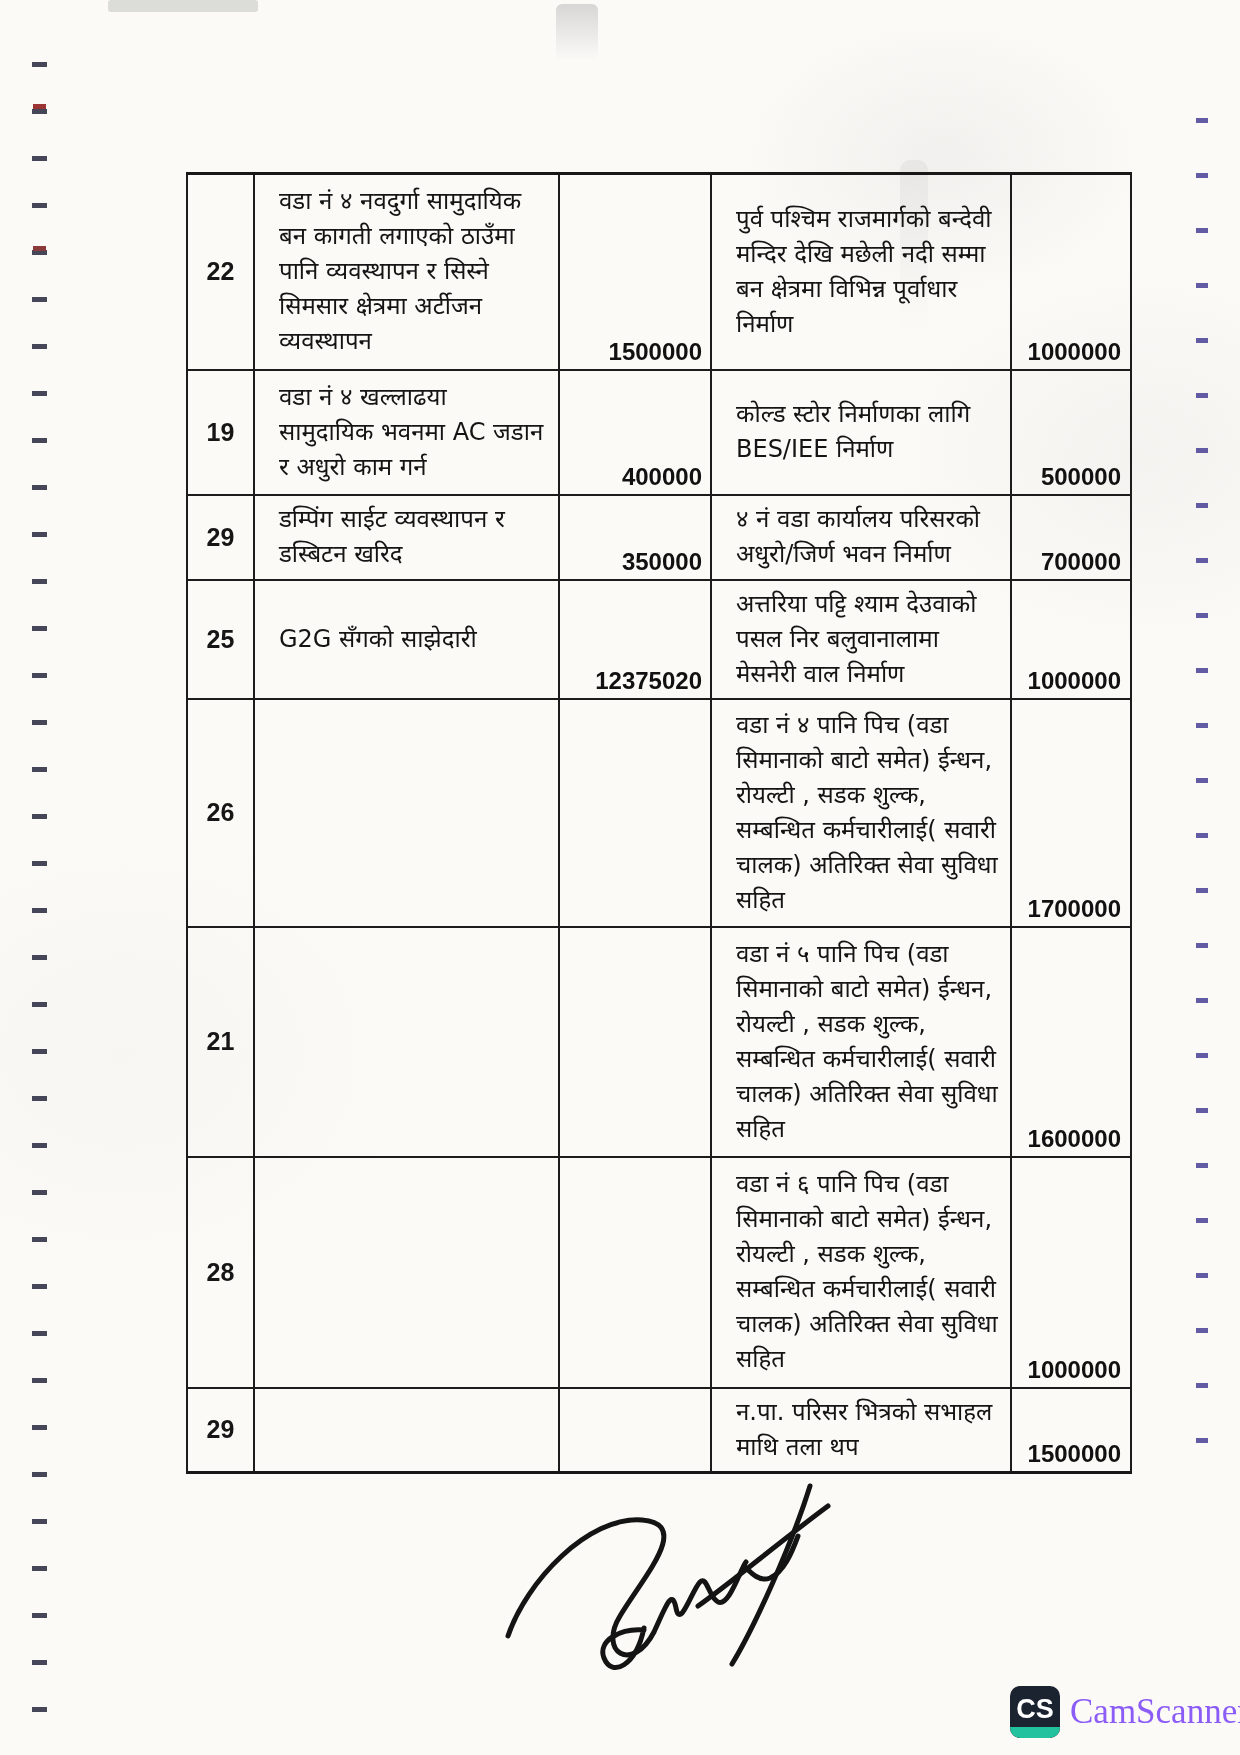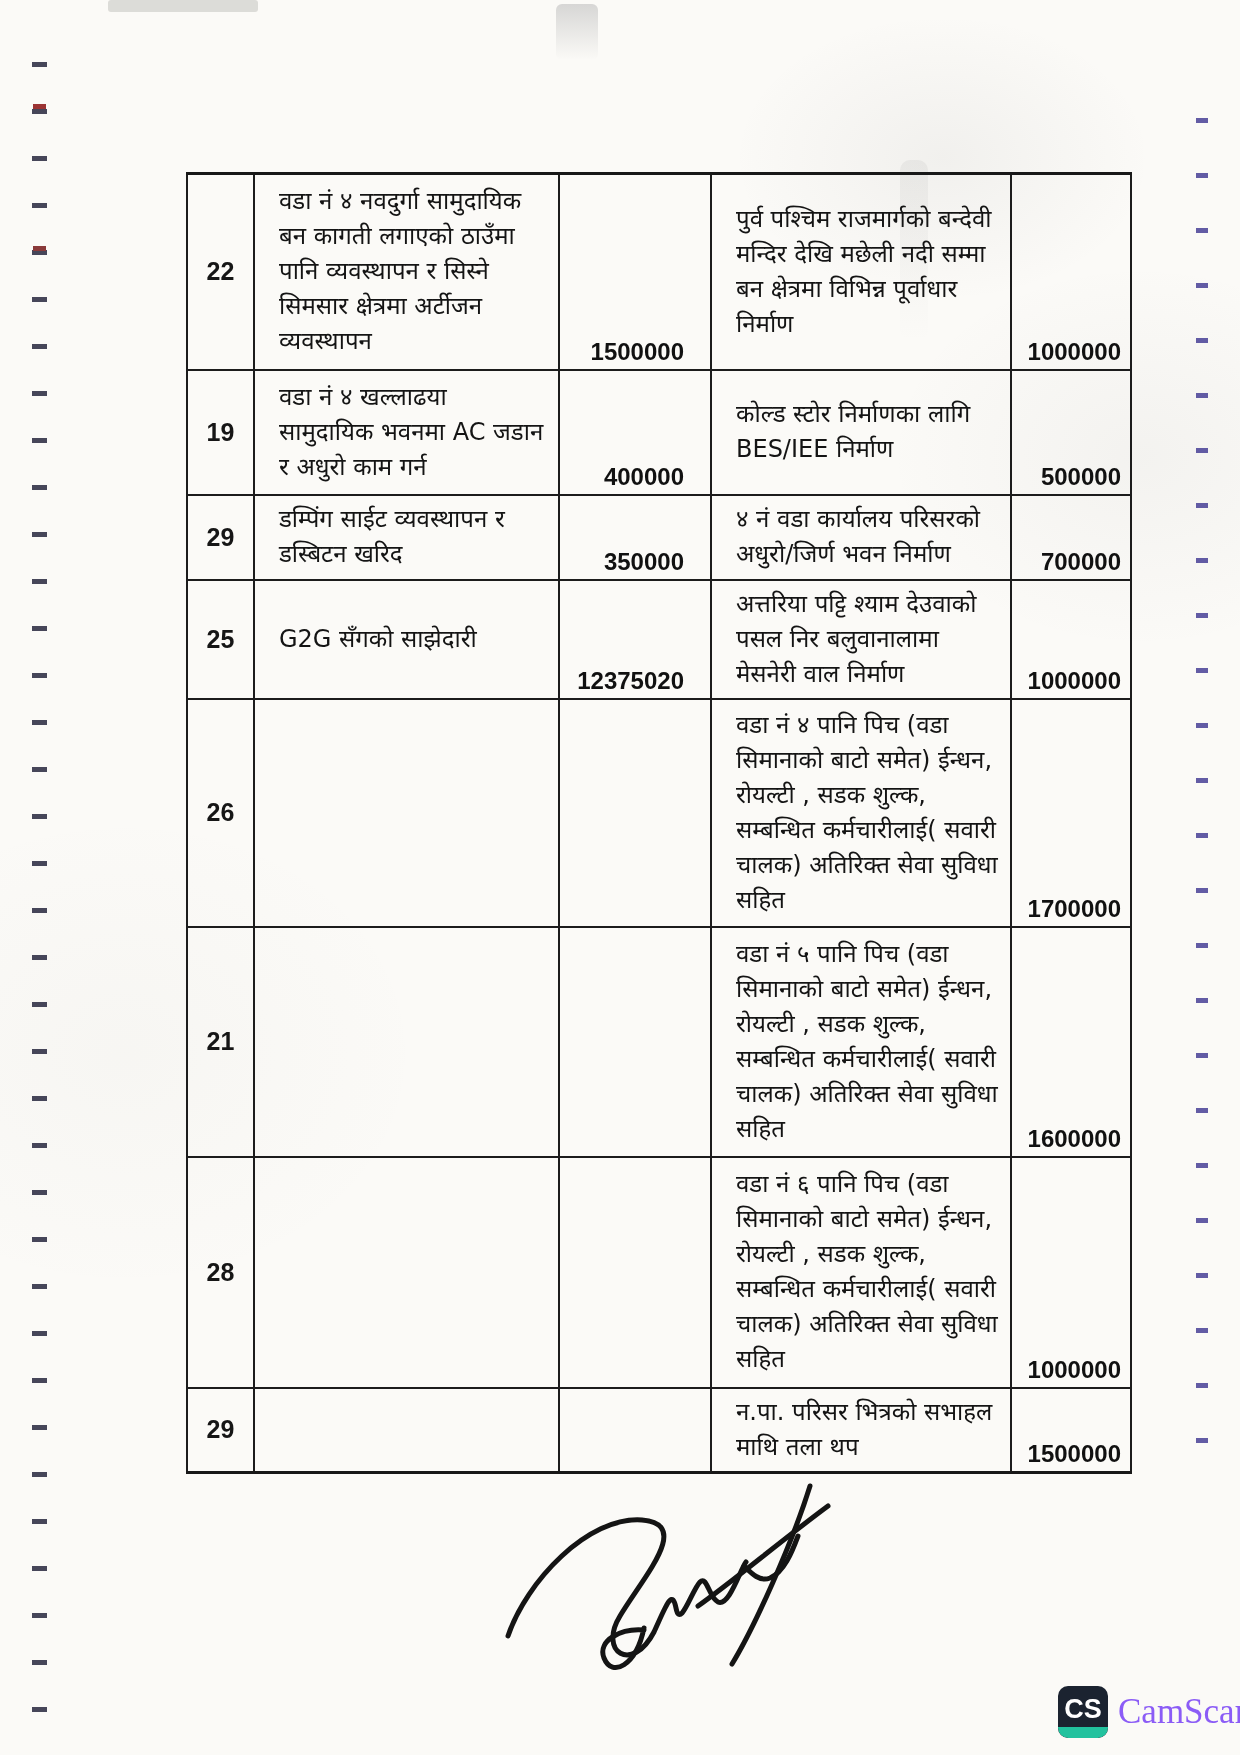--- a/index.html
+++ b/index.html
@@ -47,35 +47,35 @@
     text-align:center;vertical-align:middle;
     font-family:"Liberation Sans",sans-serif;font-weight:bold;font-size:25px;color:#161616;margin-left:32px;
   }
   td.desc{
     vertical-align:middle;text-align:left;
     padding:6px 10px 6px 24px;
     font-size:24px;line-height:35px;color:#141414;font-weight:500;
   }
   td.amt{
     vertical-align:bottom;text-align:right;
-    padding:0 26px 3px 0;
+    padding:0 8px 3px 0;
     font-family:"Liberation Sans",sans-serif;font-weight:bold;font-size:24px;color:#111;
   }
   td.amt.last{padding-right:9px;}
 
   
   .signature{position:absolute;left:492px;top:1478px;width:370px;height:205px;}
   .signature svg{width:100%;height:100%;}
   .sig-stroke{fill:none;stroke:#141414;stroke-width:5;stroke-linecap:round;stroke-linejoin:round;}
 
   
   .cs-footer{position:absolute;left:1010px;top:1686px;display:flex;align-items:center;gap:10px;}
   .cs-icon{
     width:50px;height:52px;border-radius:10px;background:#1b2330;position:relative;
-    display:flex;align-items:center;justify-content:center;overflow:hidden;margin-left:48px;
+    display:flex;align-items:center;justify-content:center;overflow:hidden;
   }
   .cs-icon .cs-abbrev{
     font-family:"Liberation Sans",sans-serif;font-weight:bold;font-size:27px;color:#ffffff;
     position:relative;top:-3px;letter-spacing:0;
   }
   .cs-icon .cs-teal{position:absolute;left:0;right:0;bottom:0;height:11px;background:#22c29e;border-radius:0 0 10px 10px;}
   .cs-name{font-family:"Liberation Serif",serif;font-size:35px;color:#8b5cf6;}
 </style>
 </head>
 <body>

